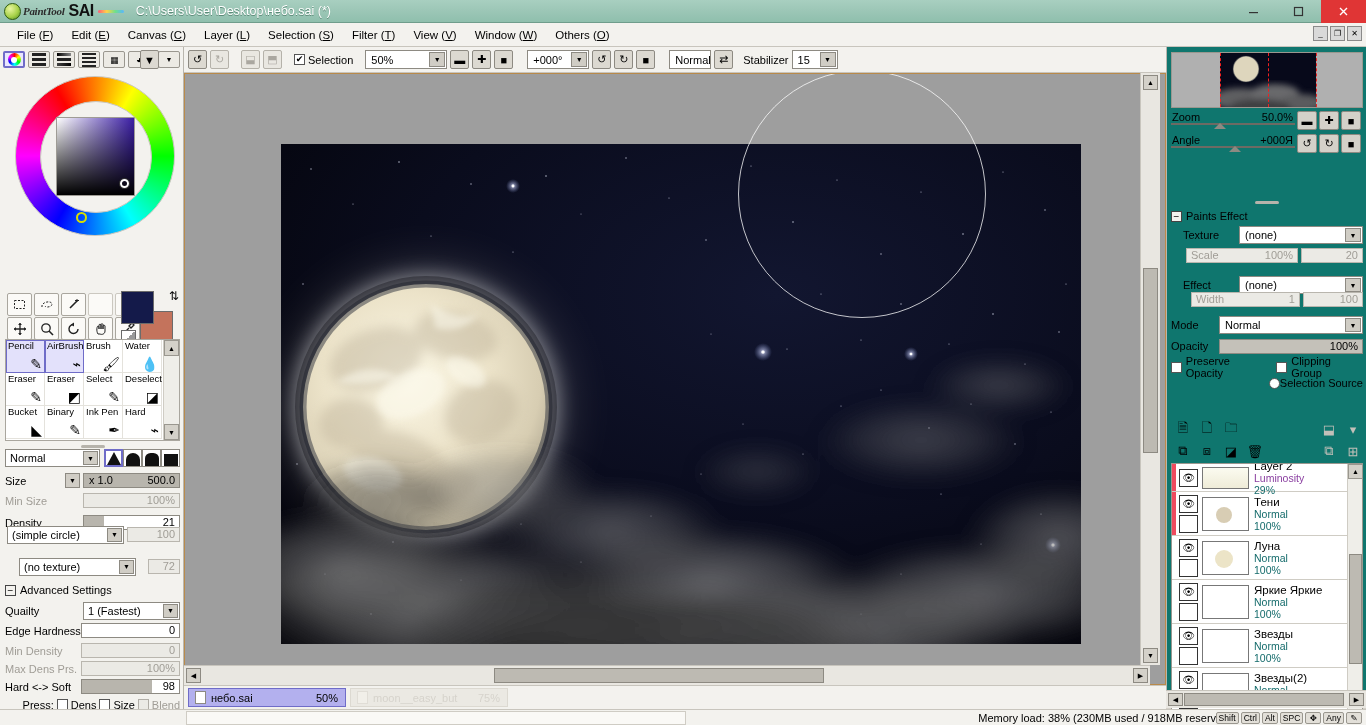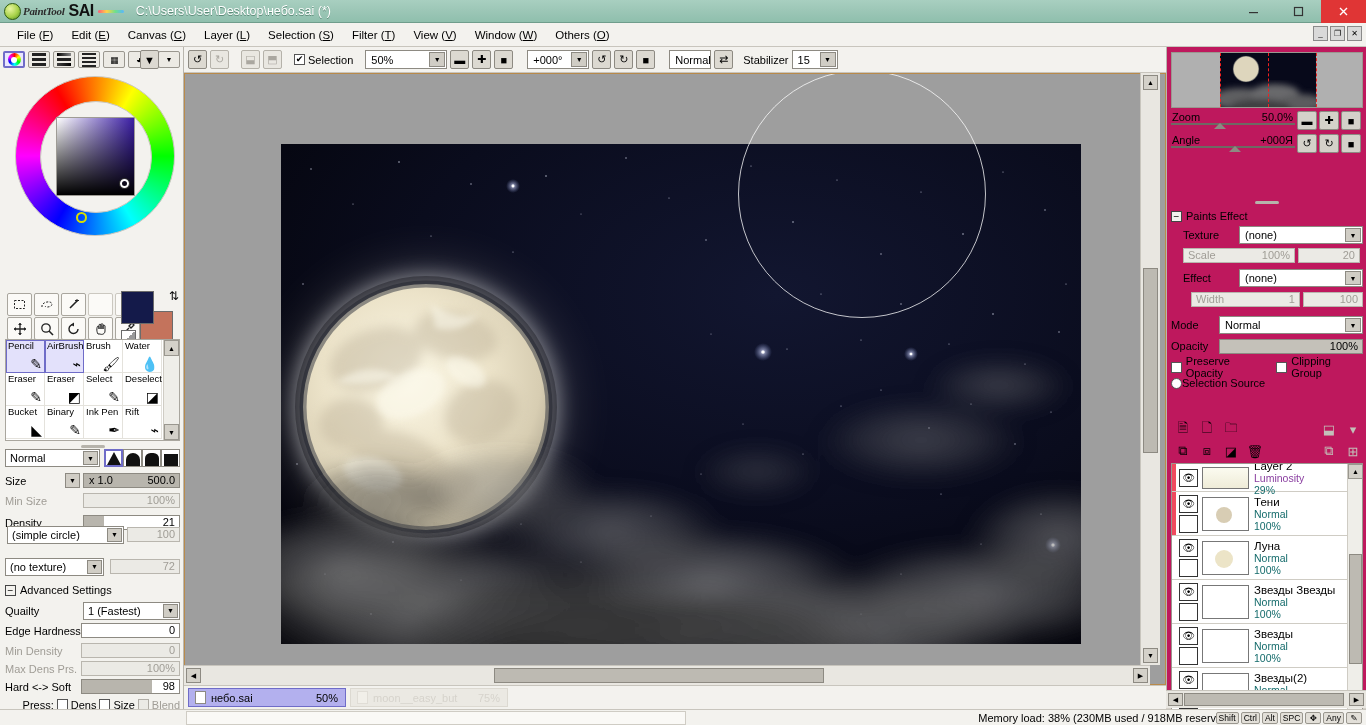--- a/index.html
+++ b/index.html
@@ -223,42 +223,42 @@
     background:#b3b0ee; border:1px solid #6f6cc8; font-size:11px; min-width:158px; position:relative;
   }
   .doctab.ghost{ background:#ebe9e3; border-color:#dcd9d1; color:#d6d3cc; }
   .doctab .pct{ position:absolute; right:7px; }
   .pagedot{ width:11px;height:13px;background:#fff;border:1px solid #8d8a82; }
   .doctab.ghost .pagedot{ background:#f1efe9; border-color:#e0ddd6; }
 
   
   .rightpanel{
     position:absolute; left:1166px; top:47px; width:200px; height:660px;
-    background:#be185d; border-left:1px solid #b9b6ae;text-decoration:underline;
+    background:#0f766e; border-left:1px solid #b9b6ae;text-decoration:underline;
   }
   .navbox{
     position:absolute; left:4px; top:5px; width:192px; height:56px;
     background:#b0b0b0; border:1px solid #9a978f; overflow:hidden;
   }
   .nav-art{ position:absolute; left:48px; top:0; width:96px; height:56px; background:#060610; overflow:hidden; }
   .nav-guide{ position:absolute; top:0; bottom:0; width:0; border-left:1px dashed #ef2020; }
   .navrow{ position:absolute; left:4px; width:192px; height:18px; display:flex; align-items:flex-start; }
   .navslider{ position:relative; width:124px; height:18px; }
   .navslider .lbl{ position:absolute; left:1px; top:0; font-size:11px; }
   .navslider .val{ position:absolute; right:2px; top:0; font-size:11px; }
   .navslider .track{ position:absolute; left:0; right:0; top:12px; height:2px; background:#6d6a63; }
   .navslider .knob{ position:absolute; top:12px; width:0;height:0;
     border-left:6px solid transparent;border-right:6px solid transparent;border-bottom:6px solid #8d8a82; }
   .navbtn{ width:20px;height:19px;background:#d4d1c9;border:1px solid #8d8a82;
     display:flex;align-items:center;justify-content:center;font-size:11px;border-radius:2px; margin-left:2px;}
   .rgrip{ position:absolute; left:4px; top:152px; width:192px; height:7px; }
   .rgrip:before{ content:""; position:absolute; left:84px; top:2px; width:24px;height:3px;background:#b6b3ab;border-radius:2px;}
   .rgrip:after{ content:""; position:absolute; left:0;right:0; top:3px; border-top:1px solid #dbd8d1; z-index:-1;}
   .sechead{ position:absolute; left:4px; display:flex; align-items:center; gap:4px; font-size:11px; }
-  .rrow{ position:absolute; left:4px; width:192px; height:18px; display:flex; align-items:center; }
+  .rrow{ position:absolute; left:4px; width:192px; height:18px; display:flex; align-items:center;justify-content:flex-end; }
   .rlabel{ font-size:11px; width:48px; }
   .rsel{ height:18px; flex:1; border:1px solid #8d8a82; background:#fff; display:flex;align-items:center;
     padding-left:5px; font-size:11px; position:relative; }
   .rsel .arr{ position:absolute; right:1px; top:1px; width:16px;height:14px;background:#d0cdc5;
     border:1px solid #8d8a82;display:flex;align-items:center;justify-content:center;font-size:7px;}
   .rsl{ height:15px; border:1px solid #8d8a82; background:#fff; position:relative; }
   .rsl.dim{ background:#ebeae5; border-color:#b9b6ae; }
   .rsl .fill{ position:absolute; left:0;top:0;bottom:0; background:#c4c1b9; }
   .rsl .lv{ position:absolute; left:4px; top:0; line-height:13px; font-size:11px; }
   .rsl .rv{ position:absolute; right:4px; top:0; line-height:13px; font-size:11px; }
@@ -494,21 +494,21 @@
         </div>
       <div class="bcell">
           <span class="bl">Binary</span>
           <span class="bi">✎</span>
         </div>
       <div class="bcell">
           <span class="bl">Ink Pen</span>
           <span class="bi">✒</span>
         </div>
       <div class="bcell">
-          <span class="bl">Rift</span>
+          <span class="bl">Hard</span>
           <span class="bi">⌁</span>
         </div>
     </div>
     <div class="bscroll">
       <div class="sbtn">▲</div>
       <div class="sbtn">▼</div>
     </div>
   </div>
   <div class="hsep">
       <span class="grip"></span>
@@ -564,21 +564,21 @@
     </div>
     <div class="pslider dim" style="margin-left:3px;width:53px;flex:none">
       <span class="val">100</span>
     </div>
   </div>
   <div class="prow" style="top:511px">
     <div class="selbox" style="width:117px">
       <span>(no texture)</span>
       <span class="arr">▼</span>
     </div>
-    <div class="pslider dim" style="margin-left:6px;width:70px;flex:none">
+    <div class="pslider dim" style="margin-left:12px;width:32px;flex:none">
       <span class="val">72</span>
     </div>
   </div>
 
   <div class="adv">
     <span class="advbox">−</span>
     <span>Advanced Settings</span>
   </div>
 
   <div class="prow" style="top:555px">
@@ -975,21 +975,21 @@
   <div class="rrow" style="top:199px;gap:3px">
     <div class="rsl dim" style="margin-left:12px;width:112px">
       <span class="lv">Scale</span>
       <span class="rv">100%</span>
     </div>
     <div class="rsl dim" style="width:62px">
       <span class="rv">20</span>
     </div>
   </div>
 
-  <div class="rrow" style="top:222px">
+  <div class="rrow" style="top:229px">
     <span class="rlabel" style="margin-left:12px;width:56px">Effect</span>
     <div class="rsel">
       <span>(none)</span>
       <span class="arr">▼</span>
     </div>
   </div>
   <div class="rrow" style="top:243px;gap:3px">
     <div class="rsl dim" style="margin-left:20px;width:112px">
       <span class="lv">Width</span>
       <span class="rv">1</span>
@@ -1116,21 +1116,21 @@
     </div>
     <div class="lrow">
       <div class="leyes">
         <div class="lbox">
             <span style="font-size:10px">👁</span>
           </div>
         <div class="lbox"></div>
       </div>
       <div class="lthumb"></div>
       <div class="linfo">
-        <div class="lname">Звезды Звезды</div>
+        <div class="lname">Яркие Яркие</div>
         <div class="lmode">Normal</div>
         <div class="lop">100%</div>
       </div>
     </div>
     <div class="lrow">
       <div class="leyes">
         <div class="lbox">
             <span style="font-size:10px">👁</span>
           </div>
         <div class="lbox"></div>

